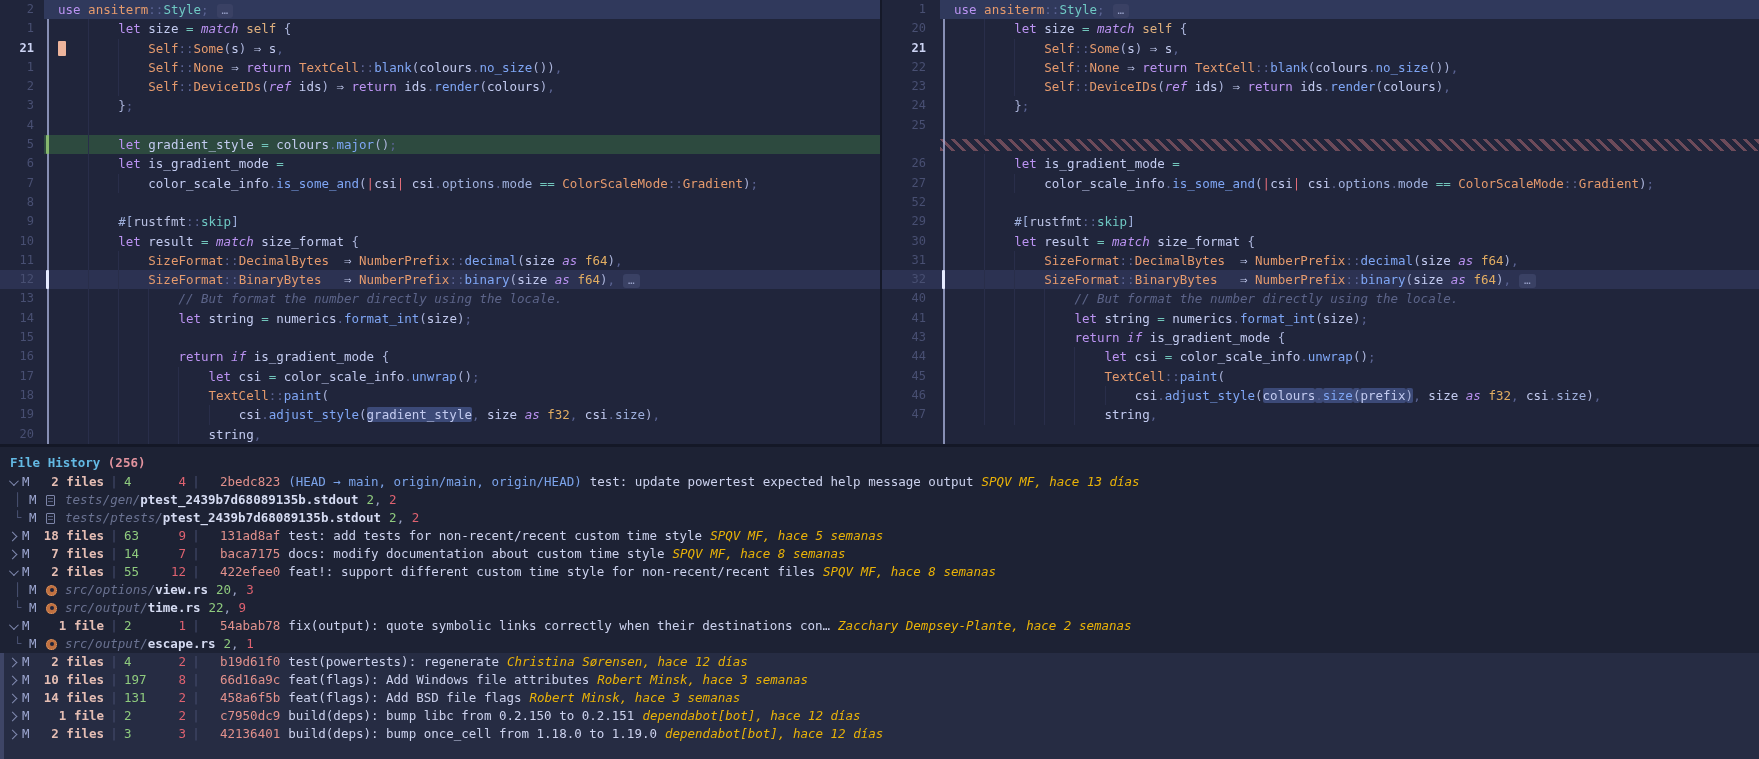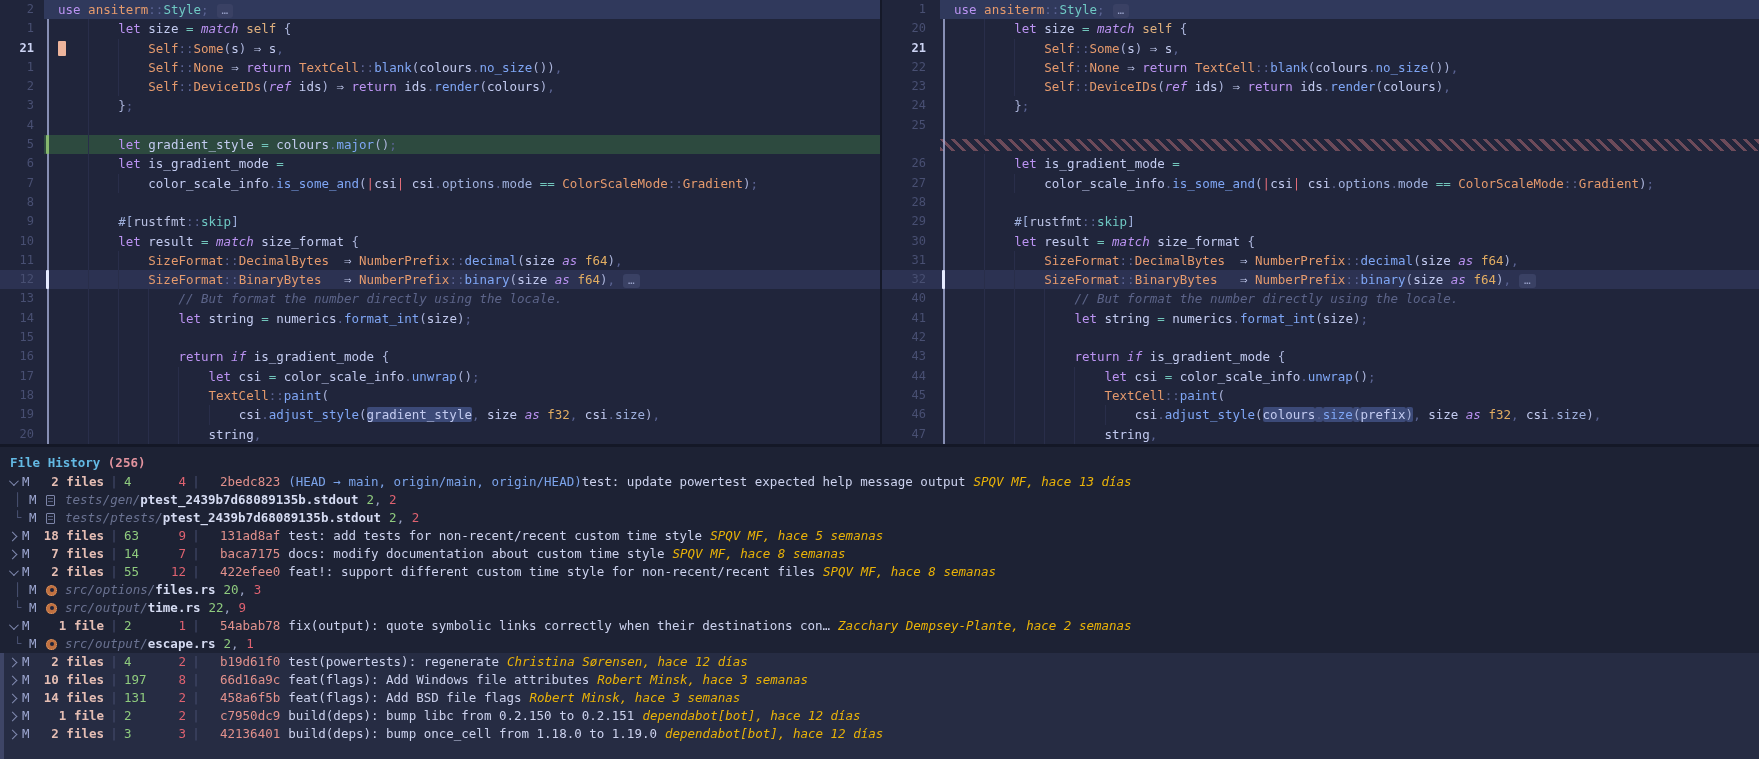--- a/index.html
+++ b/index.html
@@ -62,21 +62,21 @@
   .chevbox{flex:none;width:22px;display:flex;align-items:center;justify-content:flex-start;padding-left:9px;box-sizing:border-box}
   .chev{width:6px;height:6px;border-right:1.6px solid #818ab0;border-bottom:1.6px solid #818ab0;display:inline-block}
   .chev.down{transform:rotate(45deg) translateY(-2px)}
   .chev.right{transform:rotate(-45deg)}
   .hst{flex:none;width:18px;color:#9ca6d0}
   .hfiles{flex:none;width:64px;text-align:right;font-weight:bold;color:#e5beb4}
   .hbar{flex:none;width:20px;text-align:center;color:#454c6e}
   .hadds{flex:none;width:38px;color:#8fcb7e}
   .hdels{flex:none;width:24px;text-align:right;color:#df6270}
   .hhash{color:#e2918c;margin:0 8px 0 14px}
-  .hrefs{color:#7ba3ea;margin-right:0}
+  .hrefs{color:#7ba3ea;margin-right:8px}
   .hmsg{color:#ccd2ee}
   .hmeta{color:#eab308;font-style:italic;margin-left:8px}
   .htree{flex:none;width:15px;margin-left:14px;color:#4a5273}
   .hst2{flex:none;width:17px;color:#9ca6d0}
   .hicon{flex:none;width:19px;display:flex;align-items:center}
   .icon-doc{width:9px;height:11px;border:1px solid #7d85a8;border-radius:1px;box-sizing:border-box;
       background:repeating-linear-gradient(180deg,rgba(0,0,0,0) 0 2px,#596180 2px 3px);background-clip:content-box;padding:1px}
   .icon-rust{width:11px;height:11px;border-radius:50%;background:#c07040;border:1px dotted #e8a26a;
       box-sizing:border-box;position:relative}
   .icon-rust::after{content:"";position:absolute;left:2.5px;top:2.5px;right:2.5px;bottom:2.5px;border-radius:50%;background:#20253b}
@@ -124,48 +124,47 @@
         <div class="row hl-code"><span class="gut">1</span><div class="code-wrap"><span class="code-line-inner"><span class="tk-kw">use</span><span class="tk-tx"> </span><span class="tk-ty">ansiterm</span><span class="tk-pu">::</span><span class="tk-tl">Style</span><span class="tk-pu">;</span><span class="fold-chip">…</span></span></div></div>
         <div class="row"><span class="gut">20</span><div class="code-wrap"><div class="guide" style="left: 44.1px;"></div><span class="code-line-inner"><span class="tk-tx">        </span><span class="tk-kw">let</span><span class="tk-tx"> size </span><span class="tk-op">=</span><span class="tk-tx"> </span><span class="tk-ki">match</span><span class="tk-tx"> </span><span class="tk-sf">self</span><span class="tk-tx"> </span><span class="tk-br">{</span></span></div></div>
         <div class="row"><span class="gut gb">21</span><div class="code-wrap"><div class="guide" style="left: 44.1px;"></div><div class="guide" style="left: 74.2px;"></div><span class="code-line-inner"><span class="tk-tx">            </span><span class="tk-ty">Self</span><span class="tk-pu">::</span><span class="tk-en">Some</span><span class="tk-br">(</span><span class="tk-tx">s</span><span class="tk-br">)</span><span class="tk-tx"> </span><span class="tk-ar">⇒</span><span class="tk-tx"> s</span><span class="tk-pu">,</span></span></div></div>
         <div class="row"><span class="gut">22</span><div class="code-wrap"><div class="guide" style="left: 44.1px;"></div><div class="guide" style="left: 74.2px;"></div><span class="code-line-inner"><span class="tk-tx">            </span><span class="tk-ty">Self</span><span class="tk-pu">::</span><span class="tk-en">None</span><span class="tk-tx"> </span><span class="tk-ar">⇒</span><span class="tk-tx"> </span><span class="tk-kw">return</span><span class="tk-tx"> </span><span class="tk-ty">TextCell</span><span class="tk-pu">::</span><span class="tk-fn">blank</span><span class="tk-br">(</span><span class="tk-tx">colours</span><span class="tk-pu">.</span><span class="tk-fn">no_size</span><span class="tk-br">())</span><span class="tk-pu">,</span></span></div></div>
         <div class="row"><span class="gut">23</span><div class="code-wrap"><div class="guide" style="left: 44.1px;"></div><div class="guide" style="left: 74.2px;"></div><span class="code-line-inner"><span class="tk-tx">            </span><span class="tk-ty">Self</span><span class="tk-pu">::</span><span class="tk-en">DeviceIDs</span><span class="tk-br">(</span><span class="tk-ki">ref</span><span class="tk-tx"> ids</span><span class="tk-br">)</span><span class="tk-tx"> </span><span class="tk-ar">⇒</span><span class="tk-tx"> </span><span class="tk-kw">return</span><span class="tk-tx"> ids</span><span class="tk-pu">.</span><span class="tk-fn">render</span><span class="tk-br">(</span><span class="tk-tx">colours</span><span class="tk-br">)</span><span class="tk-pu">,</span></span></div></div>
         <div class="row"><span class="gut">24</span><div class="code-wrap"><div class="guide" style="left: 44.1px;"></div><span class="code-line-inner"><span class="tk-tx">        </span><span class="tk-br">}</span><span class="tk-pu">;</span></span></div></div>
         <div class="row"><span class="gut">25</span><div class="code-wrap"><div class="guide" style="left: 44.1px;"></div><span class="code-line-inner"><span class="tk-tx">        </span></span></div></div>
         <div class="row"><span class="gut"></span><div class="code-wrap hatch-fill"></div></div>
         <div class="row"><span class="gut">26</span><div class="code-wrap"><div class="guide" style="left: 44.1px;"></div><span class="code-line-inner"><span class="tk-tx">        </span><span class="tk-kw">let</span><span class="tk-tx"> is_gradient_mode </span><span class="tk-op">=</span></span></div></div>
         <div class="row"><span class="gut">27</span><div class="code-wrap"><div class="guide" style="left: 44.1px;"></div><div class="guide" style="left: 74.2px;"></div><span class="code-line-inner"><span class="tk-tx">            </span><span class="tk-tx">color_scale_info</span><span class="tk-pu">.</span><span class="tk-fn">is_some_and</span><span class="tk-br">(</span><span class="tk-pi">|</span><span class="tk-tx">csi</span><span class="tk-pi">|</span><span class="tk-tx"> csi</span><span class="tk-pu">.</span><span class="tk-fd">options</span><span class="tk-pu">.</span><span class="tk-fd">mode</span><span class="tk-tx"> </span><span class="tk-op">==</span><span class="tk-tx"> </span><span class="tk-ty">ColorScaleMode</span><span class="tk-pu">::</span><span class="tk-en">Gradient</span><span class="tk-br">)</span><span class="tk-pu">;</span></span></div></div>
-        <div class="row"><span class="gut">28</span><div class="code-wrap"><div class="guide" style="left: 44.1px;"></div><span class="code-line-inner"><span class="tk-tx">        </span></span></div></div>
+        <div class="row"><span class="gut">52</span><div class="code-wrap"><div class="guide" style="left: 44.1px;"></div><span class="code-line-inner"><span class="tk-tx">        </span></span></div></div>
         <div class="row"><span class="gut">29</span><div class="code-wrap"><div class="guide" style="left: 44.1px;"></div><span class="code-line-inner"><span class="tk-tx">        </span><span class="tk-fd">#[</span><span class="tk-il">rustfmt</span><span class="tk-pu">::</span><span class="tk-tl">skip</span><span class="tk-fd">]</span></span></div></div>
         <div class="row"><span class="gut">30</span><div class="code-wrap"><div class="guide" style="left: 44.1px;"></div><span class="code-line-inner"><span class="tk-tx">        </span><span class="tk-kw">let</span><span class="tk-tx"> result </span><span class="tk-op">=</span><span class="tk-tx"> </span><span class="tk-ki">match</span><span class="tk-tx"> size_format </span><span class="tk-br">{</span></span></div></div>
         <div class="row"><span class="gut">31</span><div class="code-wrap"><div class="guide" style="left: 44.1px;"></div><div class="guide" style="left: 74.2px;"></div><span class="code-line-inner"><span class="tk-tx">            </span><span class="tk-ty">SizeFormat</span><span class="tk-pu">::</span><span class="tk-en">DecimalBytes</span><span class="tk-tx">  </span><span class="tk-ar">⇒</span><span class="tk-tx"> </span><span class="tk-ty">NumberPrefix</span><span class="tk-pu">::</span><span class="tk-fn">decimal</span><span class="tk-br">(</span><span class="tk-tx">size </span><span class="tk-ki">as</span><span class="tk-tx"> </span><span class="tk-nm">f64</span><span class="tk-br">)</span><span class="tk-pu">,</span></span></div></div>
         <div class="row hl-full"><span class="gut">32</span><div class="code-wrap"><div class="guide" style="left: 44.1px;"></div><div class="guide" style="left: 74.2px;"></div><span class="code-line-inner"><span class="tk-tx">            </span><span class="tk-ty">SizeFormat</span><span class="tk-pu">::</span><span class="tk-en">BinaryBytes</span><span class="tk-tx">   </span><span class="tk-ar">⇒</span><span class="tk-tx"> </span><span class="tk-ty">NumberPrefix</span><span class="tk-pu">::</span><span class="tk-fn">binary</span><span class="tk-br">(</span><span class="tk-tx">size </span><span class="tk-ki">as</span><span class="tk-tx"> </span><span class="tk-nm">f64</span><span class="tk-br">)</span><span class="tk-pu">,</span><span class="fold-chip">…</span></span></div></div>
         <div class="row"><span class="gut">40</span><div class="code-wrap"><div class="guide" style="left: 44.1px;"></div><div class="guide" style="left: 74.2px;"></div><div class="guide" style="left: 104.3px;"></div><span class="code-line-inner"><span class="tk-tx">                </span><span class="tk-cm">// But format the number directly using the locale.</span></span></div></div>
         <div class="row"><span class="gut">41</span><div class="code-wrap"><div class="guide" style="left: 44.1px;"></div><div class="guide" style="left: 74.2px;"></div><div class="guide" style="left: 104.3px;"></div><span class="code-line-inner"><span class="tk-tx">                </span><span class="tk-kw">let</span><span class="tk-tx"> string </span><span class="tk-op">=</span><span class="tk-tx"> numerics</span><span class="tk-pu">.</span><span class="tk-fn">format_int</span><span class="tk-br">(</span><span class="tk-tx">size</span><span class="tk-br">)</span><span class="tk-pu">;</span></span></div></div>
-        <div class="row"><span class="gut">42</span><div class="code-wrap"><div class="guide" style="left: 44.1px;"></div><div class="guide" style="left: 74.2px;"></div><div class="guide" style="left: 104.3px;"></div><span class="code-line-inner"><span class="tk-tx">                </span></span></div></div>
         <div class="row"><span class="gut">43</span><div class="code-wrap"><div class="guide" style="left: 44.1px;"></div><div class="guide" style="left: 74.2px;"></div><div class="guide" style="left: 104.3px;"></div><span class="code-line-inner"><span class="tk-tx">                </span><span class="tk-kw">return</span><span class="tk-tx"> </span><span class="tk-ki">if</span><span class="tk-tx"> is_gradient_mode </span><span class="tk-br">{</span></span></div></div>
         <div class="row"><span class="gut">44</span><div class="code-wrap"><div class="guide" style="left: 44.1px;"></div><div class="guide" style="left: 74.2px;"></div><div class="guide" style="left: 104.3px;"></div><div class="guide" style="left: 134.4px;"></div><span class="code-line-inner"><span class="tk-tx">                    </span><span class="tk-kw">let</span><span class="tk-tx"> csi </span><span class="tk-op">=</span><span class="tk-tx"> color_scale_info</span><span class="tk-pu">.</span><span class="tk-fn">unwrap</span><span class="tk-br">()</span><span class="tk-pu">;</span></span></div></div>
         <div class="row"><span class="gut">45</span><div class="code-wrap"><div class="guide" style="left: 44.1px;"></div><div class="guide" style="left: 74.2px;"></div><div class="guide" style="left: 104.3px;"></div><div class="guide" style="left: 134.4px;"></div><span class="code-line-inner"><span class="tk-tx">                    </span><span class="tk-ty">TextCell</span><span class="tk-pu">::</span><span class="tk-fn">paint</span><span class="tk-br">(</span></span></div></div>
         <div class="row"><span class="gut">46</span><div class="code-wrap"><div class="guide" style="left: 44.1px;"></div><div class="guide" style="left: 74.2px;"></div><div class="guide" style="left: 104.3px;"></div><div class="guide" style="left: 134.4px;"></div><div class="guide" style="left: 164.5px;"></div><span class="code-line-inner"><span class="tk-tx">                        </span><span class="tk-tx">csi</span><span class="tk-pu">.</span><span class="tk-fn">adjust_style</span><span class="tk-br">(</span><span class="tk-tx tk-sel">colours</span><span class="tk-pu tk-sel">.</span><span class="tk-fn tk-sel">size</span><span class="tk-br tk-sel">(</span><span class="tk-tx tk-sel">prefix</span><span class="tk-br tk-sel">)</span><span class="tk-pu">,</span><span class="tk-tx"> size </span><span class="tk-ki">as</span><span class="tk-tx"> </span><span class="tk-nm">f32</span><span class="tk-pu">,</span><span class="tk-tx"> csi</span><span class="tk-pu">.</span><span class="tk-fd">size</span><span class="tk-br">)</span><span class="tk-pu">,</span></span></div></div>
         <div class="row"><span class="gut">47</span><div class="code-wrap"><div class="guide" style="left: 44.1px;"></div><div class="guide" style="left: 74.2px;"></div><div class="guide" style="left: 104.3px;"></div><div class="guide" style="left: 134.4px;"></div><span class="code-line-inner"><span class="tk-tx">                    </span><span class="tk-tx">string</span><span class="tk-pu">,</span></span></div></div>
         <div class="hunk-bar"></div>
         <div class="bar-seg bs-cur" style="top: 270.2px;"></div>
       </div>
   </div>
   <div class="sep-h"></div>
   <div class="history">
     <div class="h-title"><span class="ht-main">File History</span> <span class="ht-count">(256)</span></div>
     <div class="hist-rows" id="hist-top">
         <div class="hrow"><span class="chevbox"><i class="chev down"></i></span><span class="hst">M</span><span class="hfiles">2 files</span><span class="hbar">|</span><span class="hadds">4</span><span class="hdels">4</span><span class="hbar">|</span><span class="hhash">2bedc823</span><span class="hrefs">(HEAD → main, origin/main, origin/HEAD)</span><span class="hmsg">test: update powertest expected help message output</span><span class="hmeta">SPQV MF, hace 13 días</span></div>
         <div class="hrow"><span class="htree">│</span><span class="hst2">M</span><span class="hicon"><i class="icon-doc"></i></span><span class="hdir">tests/gen/</span><span class="hname">ptest_2439b7d68089135b.stdout</span><span class="hcnt-a">2</span><span class="hcnt-c">, </span><span class="hcnt-d">2</span></div>
         <div class="hrow"><span class="htree">└</span><span class="hst2">M</span><span class="hicon"><i class="icon-doc"></i></span><span class="hdir">tests/ptests/</span><span class="hname">ptest_2439b7d68089135b.stdout</span><span class="hcnt-a">2</span><span class="hcnt-c">, </span><span class="hcnt-d">2</span></div>
         <div class="hrow"><span class="chevbox"><i class="chev right"></i></span><span class="hst">M</span><span class="hfiles">18 files</span><span class="hbar">|</span><span class="hadds">63</span><span class="hdels">9</span><span class="hbar">|</span><span class="hhash">131ad8af</span><span class="hmsg">test: add tests for non-recent/recent custom time style</span><span class="hmeta">SPQV MF, hace 5 semanas</span></div>
         <div class="hrow"><span class="chevbox"><i class="chev right"></i></span><span class="hst">M</span><span class="hfiles">7 files</span><span class="hbar">|</span><span class="hadds">14</span><span class="hdels">7</span><span class="hbar">|</span><span class="hhash">baca7175</span><span class="hmsg">docs: modify documentation about custom time style</span><span class="hmeta">SPQV MF, hace 8 semanas</span></div>
         <div class="hrow"><span class="chevbox"><i class="chev down"></i></span><span class="hst">M</span><span class="hfiles">2 files</span><span class="hbar">|</span><span class="hadds">55</span><span class="hdels">12</span><span class="hbar">|</span><span class="hhash">422efee0</span><span class="hmsg">feat!: support different custom time style for non-recent/recent files</span><span class="hmeta">SPQV MF, hace 8 semanas</span></div>
-        <div class="hrow"><span class="htree">│</span><span class="hst2">M</span><span class="hicon"><i class="icon-rust"></i></span><span class="hdir">src/options/</span><span class="hname">files.rs</span><span class="hcnt-a">20</span><span class="hcnt-c">, </span><span class="hcnt-d">3</span></div>
+        <div class="hrow"><span class="htree">│</span><span class="hst2">M</span><span class="hicon"><i class="icon-rust"></i></span><span class="hdir">src/options/</span><span class="hname">view.rs</span><span class="hcnt-a">20</span><span class="hcnt-c">, </span><span class="hcnt-d">3</span></div>
         <div class="hrow"><span class="htree">└</span><span class="hst2">M</span><span class="hicon"><i class="icon-rust"></i></span><span class="hdir">src/output/</span><span class="hname">time.rs</span><span class="hcnt-a">22</span><span class="hcnt-c">, </span><span class="hcnt-d">9</span></div>
         <div class="hrow"><span class="chevbox"><i class="chev down"></i></span><span class="hst">M</span><span class="hfiles">1 file</span><span class="hbar">|</span><span class="hadds">2</span><span class="hdels">1</span><span class="hbar">|</span><span class="hhash">54abab78</span><span class="hmsg">fix(output): quote symbolic links correctly when their destinations con…</span><span class="hmeta">Zacchary Dempsey-Plante, hace 2 semanas</span></div>
         <div class="hrow"><span class="htree">└</span><span class="hst2">M</span><span class="hicon"><i class="icon-rust"></i></span><span class="hdir">src/output/</span><span class="hname">escape.rs</span><span class="hcnt-a">2</span><span class="hcnt-c">, </span><span class="hcnt-d">1</span></div>
       </div>
     <div class="hist-rows hist-bottom" id="hist-bottom">
       <div class="scroll-strip"></div>
     <div class="hrow"><span class="chevbox"><i class="chev right"></i></span><span class="hst">M</span><span class="hfiles">2 files</span><span class="hbar">|</span><span class="hadds">4</span><span class="hdels">2</span><span class="hbar">|</span><span class="hhash">b19d61f0</span><span class="hmsg">test(powertests): regenerate</span><span class="hmeta">Christina Sørensen, hace 12 días</span></div>
         <div class="hrow"><span class="chevbox"><i class="chev right"></i></span><span class="hst">M</span><span class="hfiles">10 files</span><span class="hbar">|</span><span class="hadds">197</span><span class="hdels">8</span><span class="hbar">|</span><span class="hhash">66d16a9c</span><span class="hmsg">feat(flags): Add Windows file attributes</span><span class="hmeta">Robert Minsk, hace 3 semanas</span></div>
         <div class="hrow"><span class="chevbox"><i class="chev right"></i></span><span class="hst">M</span><span class="hfiles">14 files</span><span class="hbar">|</span><span class="hadds">131</span><span class="hdels">2</span><span class="hbar">|</span><span class="hhash">458a6f5b</span><span class="hmsg">feat(flags): Add BSD file flags</span><span class="hmeta">Robert Minsk, hace 3 semanas</span></div>
         <div class="hrow"><span class="chevbox"><i class="chev right"></i></span><span class="hst">M</span><span class="hfiles">1 file</span><span class="hbar">|</span><span class="hadds">2</span><span class="hdels">2</span><span class="hbar">|</span><span class="hhash">c7950dc9</span><span class="hmsg">build(deps): bump libc from 0.2.150 to 0.2.151</span><span class="hmeta">dependabot[bot], hace 12 días</span></div>

